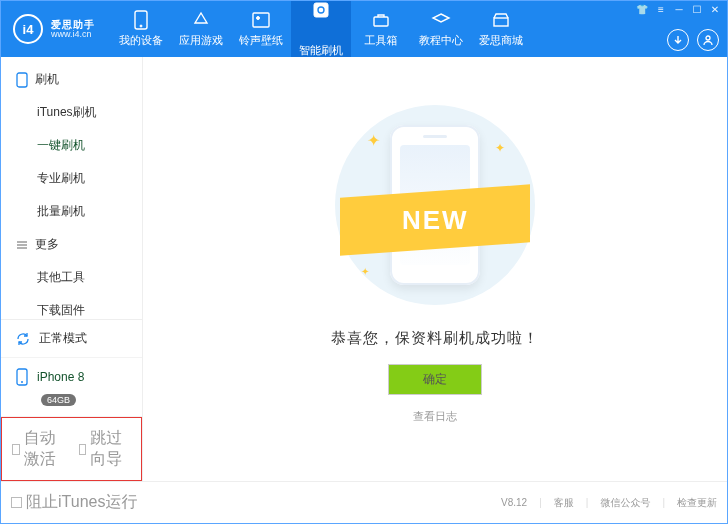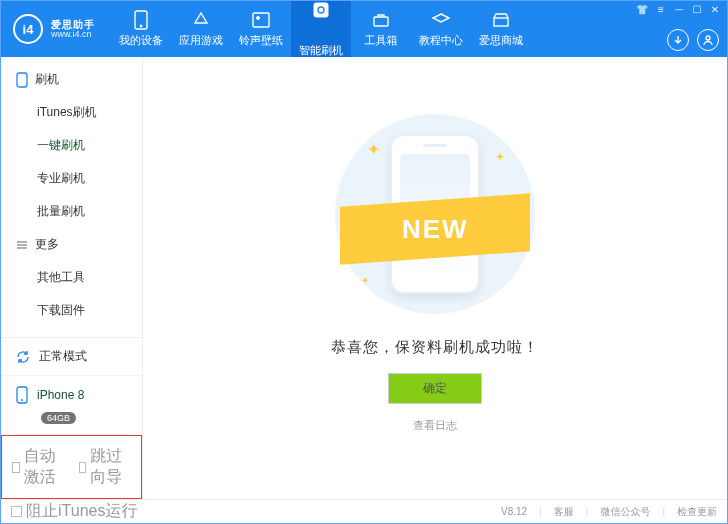--- a/index.html
+++ b/index.html
@@ -46,21 +46,21 @@
   .phone::before { content: ""; position: absolute; top: 10px; width: 24px; height: 3px; background: #e6eef7; border-radius: 2px; }
   .phone .screen { width: 70px; height: 120px; background: linear-gradient(180deg,#e9f2fb,#fdfeff); border-radius: 4px; }
   .ribbon { position: absolute; width: 190px; height: 58px; background: #ffcc3d; top: 86px; left: 5px; transform: skewY(-4deg); display: flex; align-items: center; justify-content: center; }
   .ribbon::before, .ribbon::after { content: ""; position: absolute; top: 0; width: 0; height: 0; border-top: 29px solid transparent; border-bottom: 29px solid transparent; }
   .ribbon span { transform: skewY(4deg); color: #fff; font-weight: 900; font-size: 26px; letter-spacing: 2px; font-family: Arial, sans-serif; }
   .star { position: absolute; color: #ffcc3d; }
   .msg { margin-top: 24px; font-size: 15px; color: #333; letter-spacing: 1px; }
   .ok-btn { margin-top: 16px; border: 1px solid #ccc; background: #84cc16; padding: 6px 34px; font-size: 12px; cursor: pointer; color: #555; }
   .loglink { margin-top: 14px; font-size: 11px; color: #999; cursor: pointer; }
   
-  .footer { height: 24px; border-top: 1px solid #eee; display: flex; align-items: center; font-size: 10px; color: #999; padding: 0 10px; }
+  .footer { height: 42px; border-top: 1px solid #eee; display: flex; align-items: center; font-size: 10px; color: #999; padding: 0 10px; }
   .footer .left { display: flex; align-items: center; gap: 4px; }
   .footer .right { margin-left: auto; display: flex; gap: 12px; align-items: center; }
   .footer .sep { color: #ddd; }
 </style>
 </head>
 <body>
 
 <div class="window">
 
   <div class="header">

